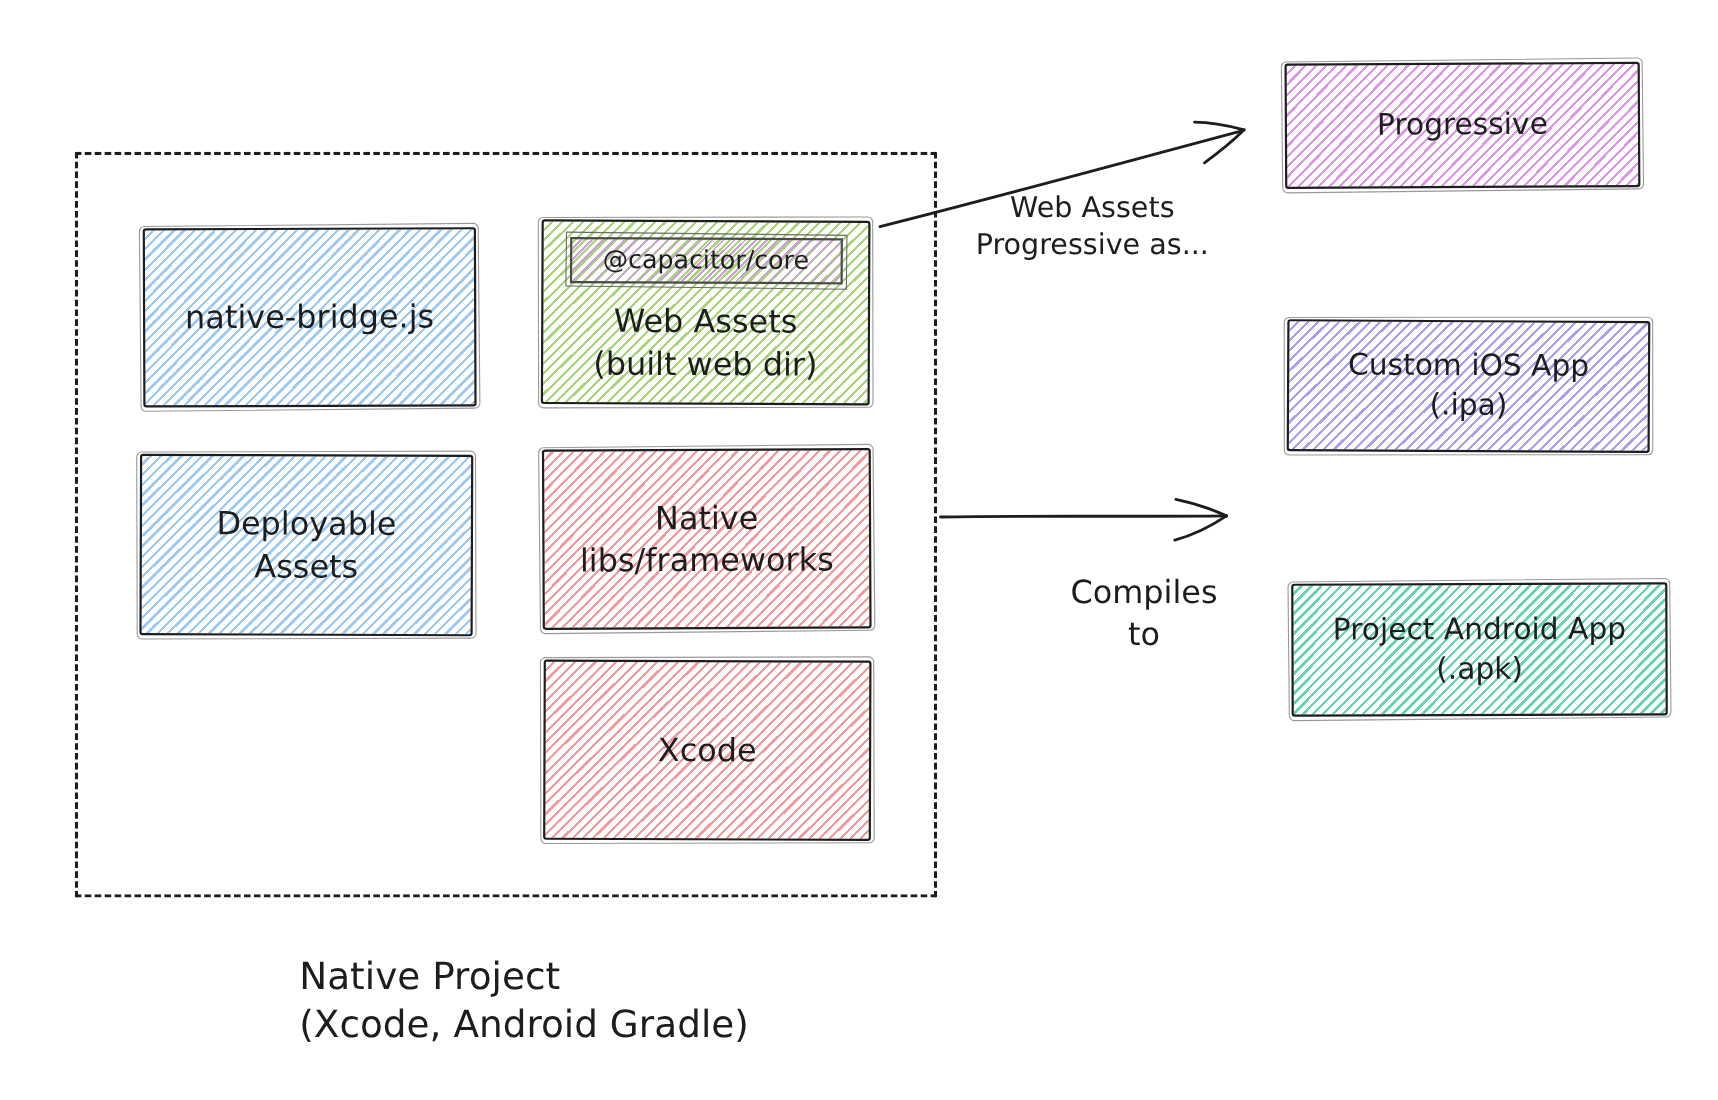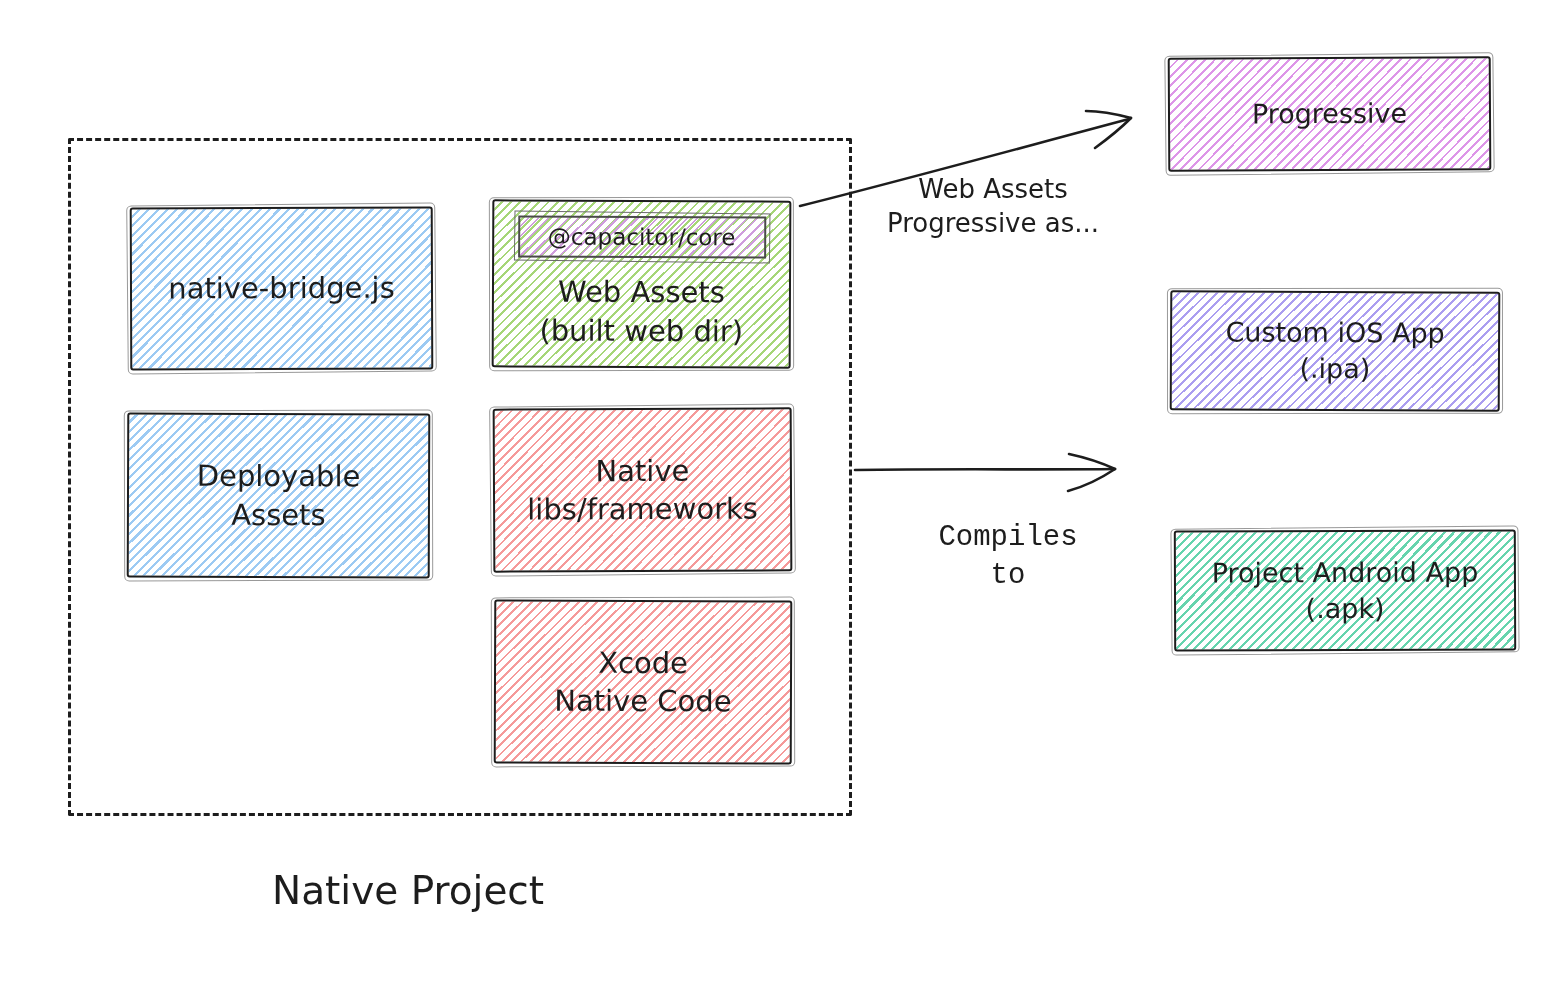--- a/index.html
+++ b/index.html
@@ -107,24 +107,24 @@
     stroke: var(--ink);
     stroke-width: 2.6;
     stroke-linecap: round;
   }
   .caption {
     position: absolute;
     text-align: center;
     line-height: 1.32;
   }
   .caption-deploy  { left: 868px; top: 172px; width: 250px; font-size: 26px; }
-  .caption-compile { left: 918px; top: 519px; width: 180px; font-size: 29px; font-family: Liberation Mono, monospace; }
+  .caption-compile { left: 950px; top: 519px; width: 180px; font-size: 29px; }
   .caption-project {
     left: 272px; top: 866px; width: 450px;
-    text-align: left; font-size: 39px; line-height: 1.3;
+    text-align: left; font-size: 34px; line-height: 1.3;
   }
   .caption span, .box span { display: block; }
 </style>
 </head>
 <body>
 
 <div class="canvas">
 
   <div class="dashed-container"></div>
 
@@ -147,21 +147,20 @@
     <span>Assets</span>
   </div>
 
   <div class="box hatch-red box-extra-libs">
     <span>Native</span>
     <span>libs/frameworks</span>
   </div>
 
   <div class="box hatch-red box-custom-native">
     <span>Xcode</span>
-    <span>Native Code</span>
   </div>
 
   <div class="box hatch-magenta box-pwa">
     <span>Progressive</span>
   </div>
 
   <div class="box hatch-violet box-ios">
     <span>Custom iOS App</span>
     <span>(.ipa)</span>
   </div>
@@ -189,15 +188,16 @@
     <span>Progressive as...</span>
   </div>
 
   <div class="caption caption-compile">
     <span>Compiles</span>
     <span>to</span>
   </div>
 
   <div class="caption caption-project">
     <span>Native Project</span>
+    <span>(Xcode, Android Gradle)</span>
   </div>
 
 </div>
 
 </body></html>

